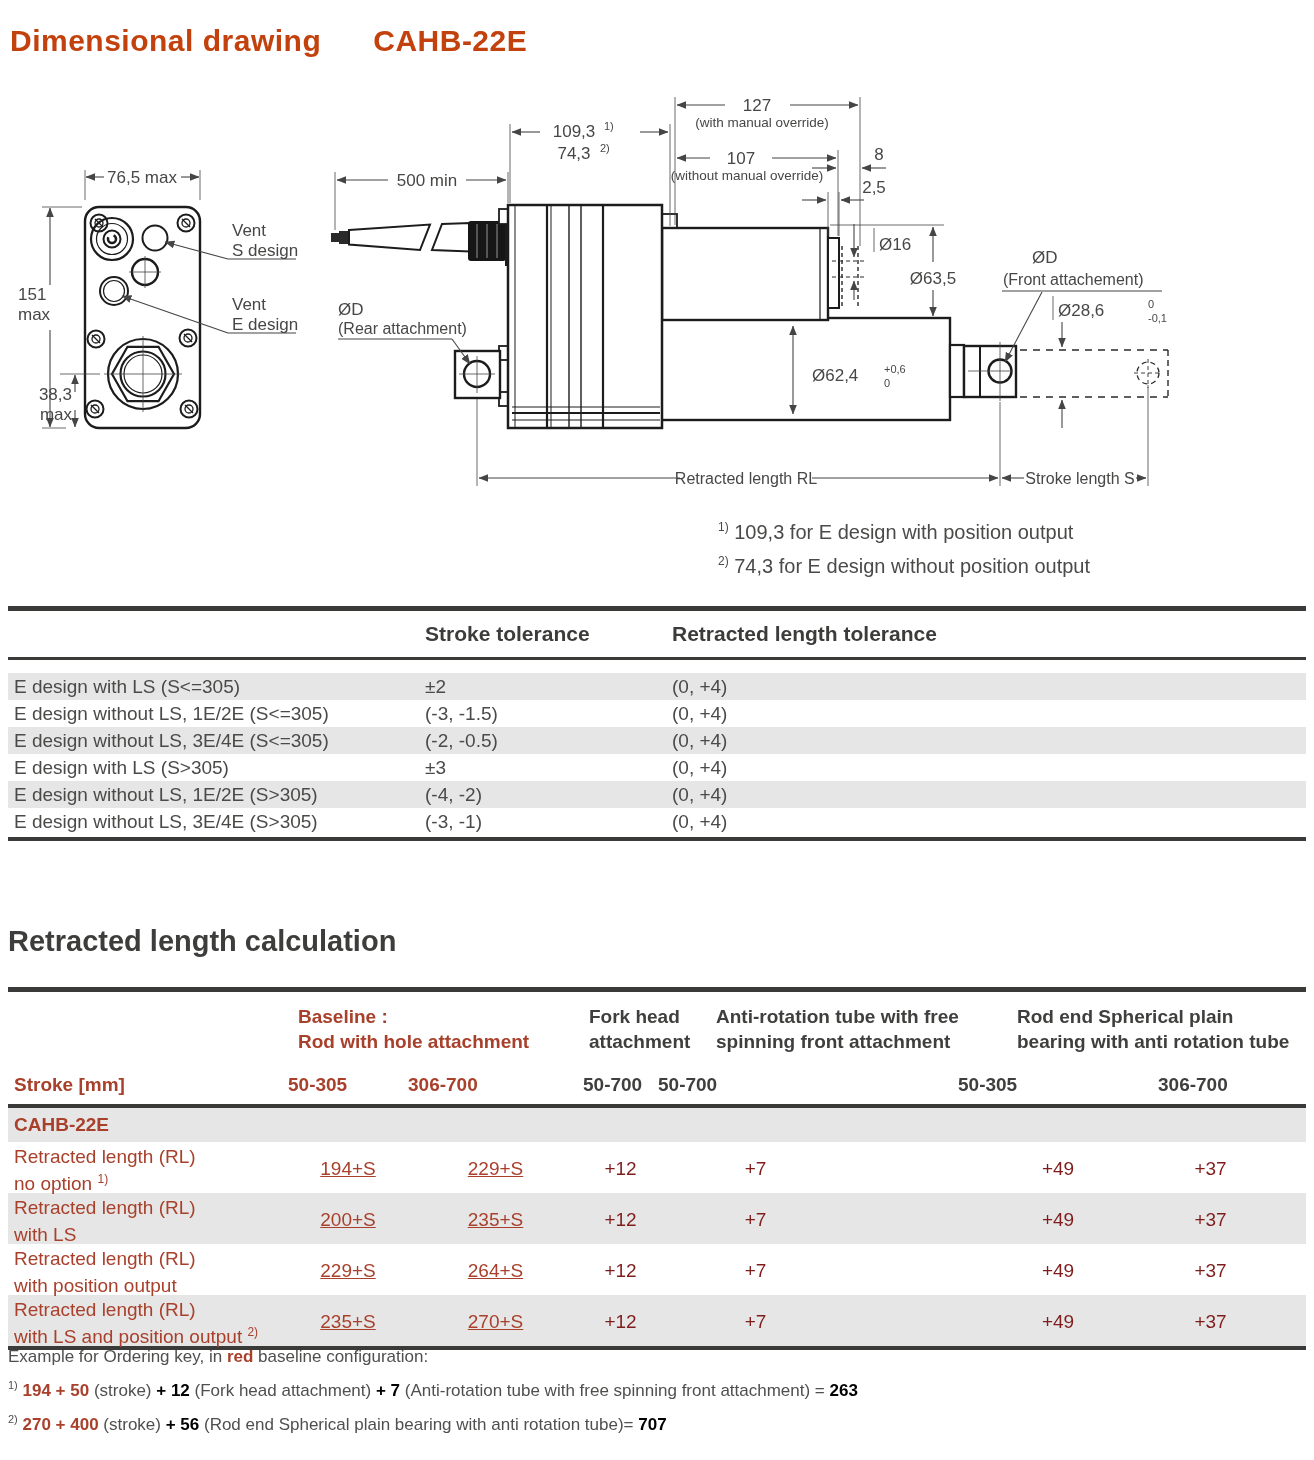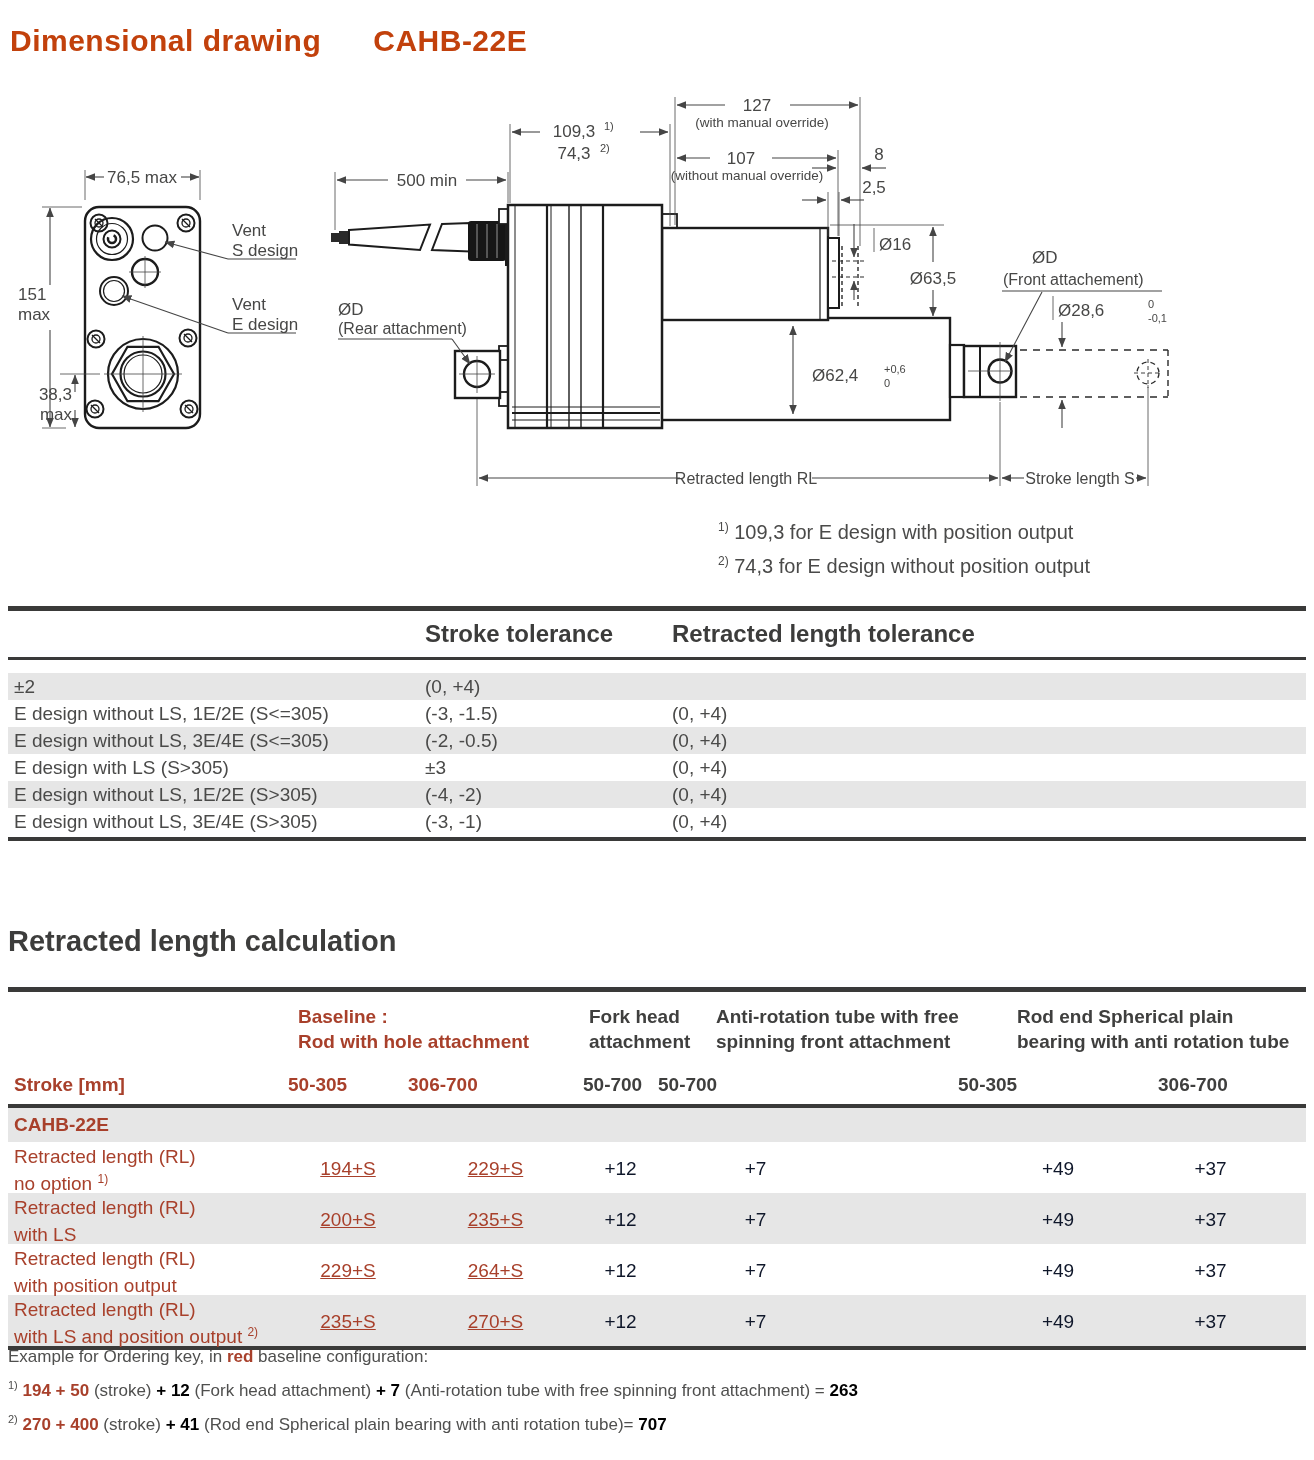--- a/index.html
+++ b/index.html
@@ -20,42 +20,42 @@
   .stxt{font-size:11px;}
   .ltxt{font-size:16px;}
 
   
   .drawing-notes{top:513px;left:718px;font-size:20px;color:#4a4a49;line-height:29px;}
   .drawing-notes sup{font-size:12px;}
 
   
   .tol-table{top:606px;left:8px;width:1298px;border-top:5px solid #3a3a39;}
   .tt-head{display:grid;grid-template-columns:417px 247px 634px;height:46px;align-items:center;
-           font-weight:bold;font-size:24px;color:#3c3c3b;border-bottom:3px solid #3a3a39;}
+           font-weight:bold;font-size:21px;color:#3c3c3b;border-bottom:3px solid #3a3a39;}
   .tt-body{margin-top:13px;border-bottom:4px solid #3a3a39;padding-bottom:2px;}
   .tt-row{display:grid;grid-template-columns:417px 247px 634px;height:27px;align-items:center;font-size:19px;color:#4a4a49;}
   .tt-row > div:first-child{padding-left:6px;}
   .gray{background:#e6e6e6;}
 
   
   .calc-title{top:925px;left:8px;font-size:29px;font-weight:bold;color:#3d3d3c;}
 
   
   .calc-table{top:987px;left:8px;width:1298px;border-top:5px solid #3a3a39;}
   .c2-groups{display:grid;grid-template-columns:280px 295px 130px 300px 293px;margin-top:12px;
              font-weight:bold;font-size:19px;line-height:25px;color:#3f3f3e;}
   .red{color:#a8402b;}
   .c2-grid{display:grid;grid-template-columns:280px 120px 175px 75px 195px 105px 200px 105px 43px;}
   .c2-ranges{height:42px;align-items:end;padding-bottom:8px;font-weight:bold;font-size:19px;color:#3f3f3e;}
   .c2-ranges > div{text-align:left;}
   .c2-ranges .stroke-h{text-align:left;padding-left:6px;}
   .c2-divider{border-bottom:4px solid #3a3a39;}
   .c2-model{height:34px;line-height:34px;font-weight:bold;font-size:19px;padding-left:6px;}
   .c2-row{height:51px;font-size:19px;}
-  .c2-row .val{text-align:center;align-self:center;color:#0f172a;}
+  .c2-row .val{text-align:center;align-self:center;color:#7f1d1d;}
   .c2-row .val.red{color:#a8402b;text-decoration:underline;}
   .c2-label{padding:3px 0 0 6px;line-height:23px;color:#a8402b;}
   .c2-label sup{font-size:12px;}
   .c2-bottom{border-bottom:4px solid #3a3a39;}
   .gc2{grid-column:2;} .gc3{grid-column:3;} .gc4{grid-column:4;} .gc5{grid-column:5;} .gc7{grid-column:7;} .gc8{grid-column:8;}
 
   
   .example{top:1347px;left:8px;font-size:17px;color:#4f4f4e;line-height:20px;}
   .example .line{margin-bottom:8px;}
   .example sup{font-size:11px;}
@@ -337,20 +337,21 @@
 </div>
 
 <div class="abs tol-table">
   <div class="tt-head">
     <div></div>
     <div>Stroke tolerance</div>
     <div>Retracted length tolerance</div>
   </div>
   <div class="tt-body">
     <div class="tt-row gray">
+      <div>E design with LS (S&lt;=305)</div>
       <div>±2</div>
       <div>(0, +4)</div>
     </div>
     <div class="tt-row">
       <div>E design without LS, 1E/2E (S&lt;=305)</div>
       <div>(-3, -1.5)</div>
       <div>(0, +4)</div>
     </div>
     <div class="tt-row gray">
       <div>E design without LS, 3E/4E (S&lt;=305)</div>
@@ -458,14 +459,14 @@
     <div class="val gc4">+12</div>
     <div class="val gc5">+7</div>
     <div class="val gc7">+49</div>
     <div class="val gc8">+37</div>
   </div>
 </div>
 
 <div class="abs example">
   <div class="line"><span>Example for Ordering key, in </span><span class="rb">red</span><span> baseline configuration:</span></div>
   <div class="line"><sup>1)</sup> <span class="rb">194 + 50</span><span> (stroke) </span><span class="b">+ 12</span><span> (Fork head attachment) </span><span class="b">+ 7</span><span> (Anti-rotation tube with free spinning front attachment) = </span><span class="b">263</span></div>
-  <div class="line"><sup>2)</sup> <span class="rb">270 + 400</span><span> (stroke)  </span><span class="b">+ 41</span><span> (Rod end Spherical plain bearing with anti rotation tube)= </span><span class="b">707</span></div>
+  <div class="line"><sup>2)</sup> <span class="rb">270 + 400</span><span> (stroke)  </span><span class="b">+ 56</span><span> (Rod end Spherical plain bearing with anti rotation tube)= </span><span class="b">707</span></div>
 </div>
 
 </body></html>

